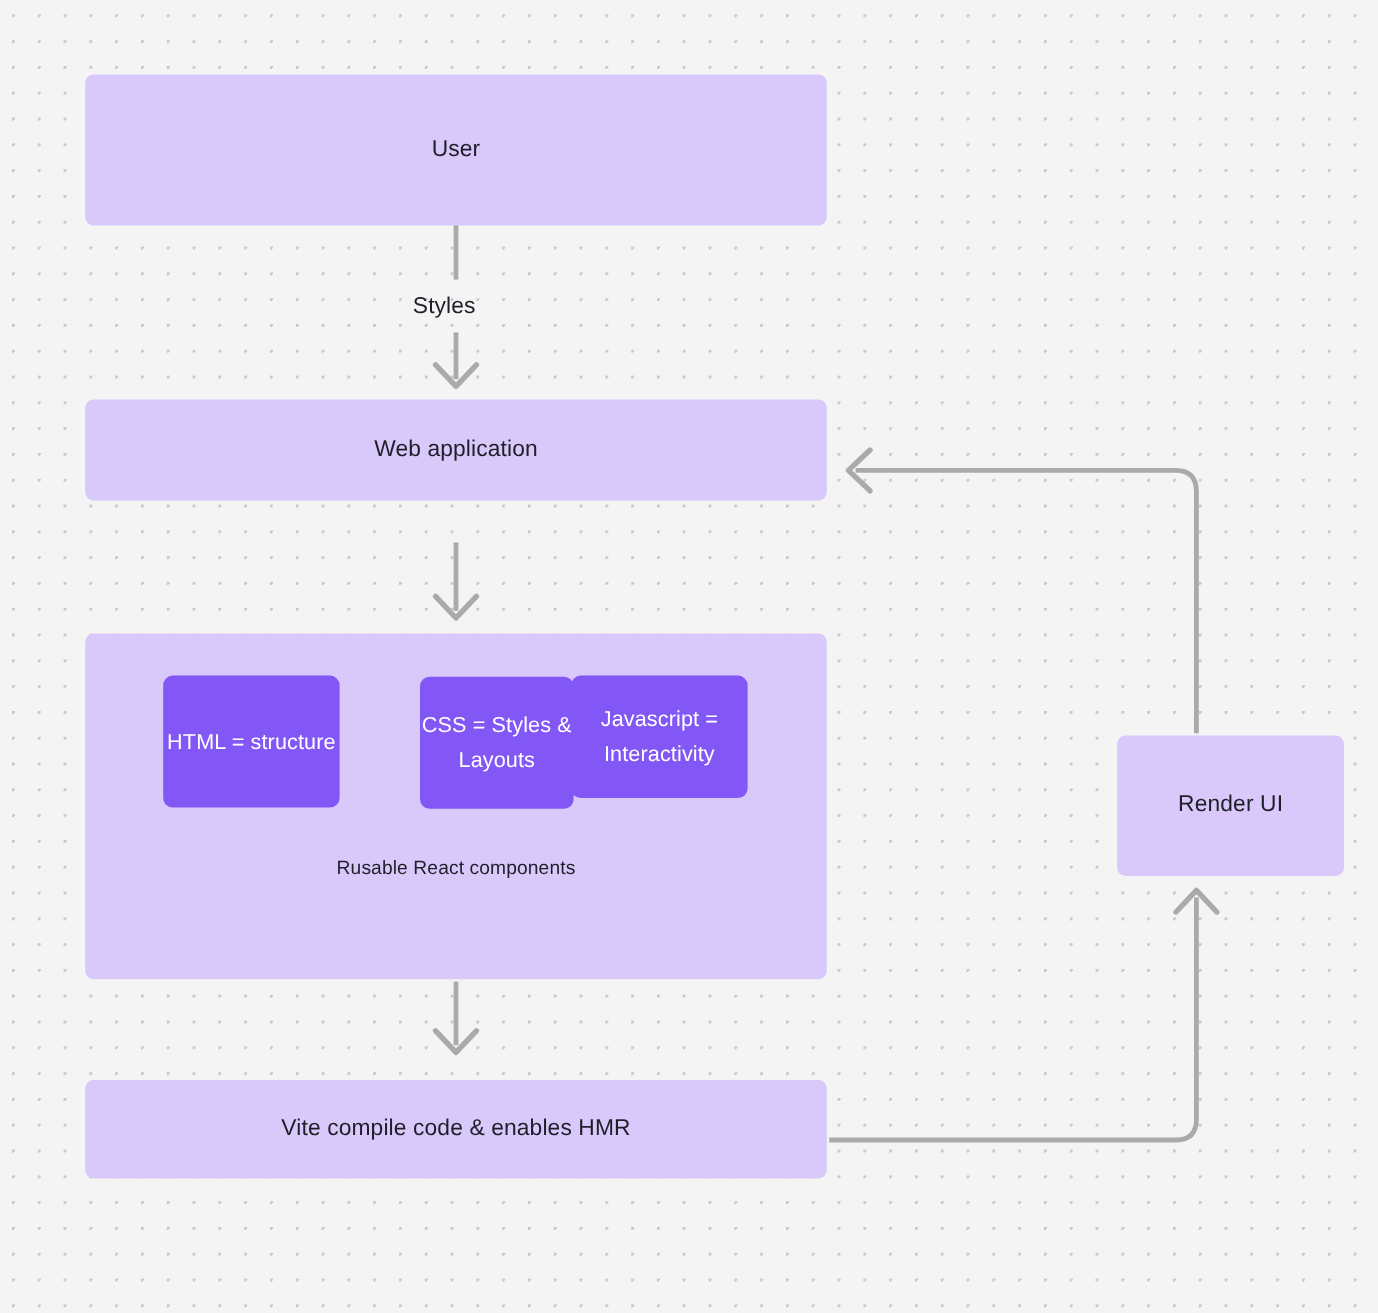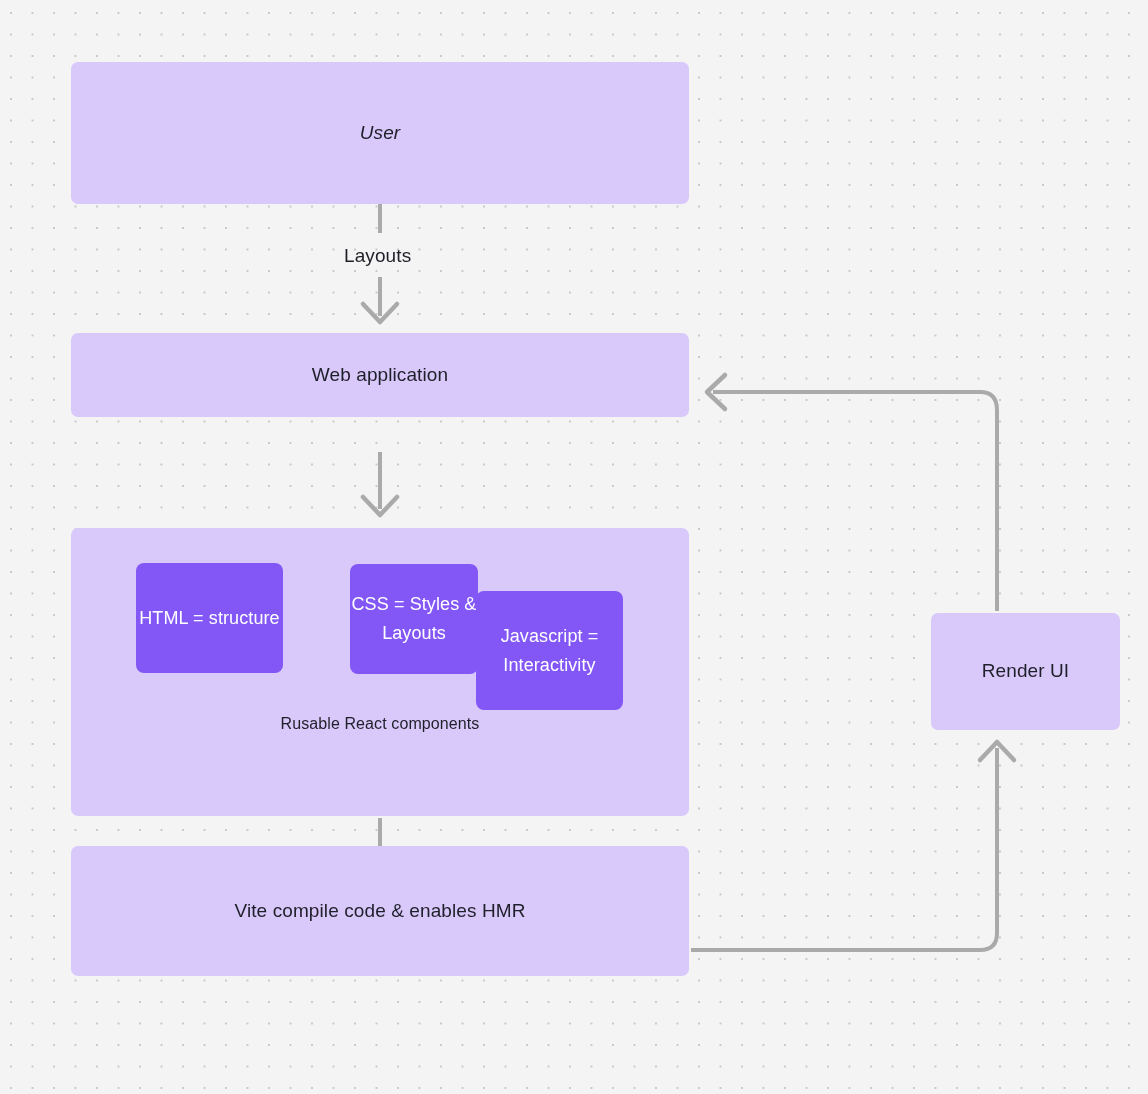--- a/index.html
+++ b/index.html
@@ -42,29 +42,29 @@
   .node.inner {
     background: #8257f5;
     color: #ffffff;
     border-radius: 8px;
     font-size: 18px;
     line-height: 1.6;
     padding: 0 0;
   }
 
   
-  #node-user            { left: 71px;  top: 62px;   width: 618px; height: 142px; font-style: italic; }
+  #node-user            { left: 71px;  top: 62px;   width: 618px; height: 126px; }
   #node-web-application { left: 71px;  top: 333px;  width: 618px; height: 84px; }
   #node-components      { left: 71px;  top: 528px;  width: 618px; height: 288px; }
-  #node-vite            { left: 71px;  top: 846px;  width: 618px; height: 130px; }
+  #node-vite            { left: 71px;  top: 900px;  width: 618px; height: 82px; }
   #node-render-ui       { left: 903px; top: 613px;  width: 189px; height: 117px; margin-left: 28px; }
 
   #node-html       { left: 136px; top: 563px; width: 147px; height: 110px; }
   #node-css        { left: 306px; top: 564px; width: 128px; height: 110px; margin-left: 44px; }
-  #node-javascript { left: 476px; top: 563px; width: 147px; height: 119px; margin-top: 28px; }
+  #node-javascript { left: 476px; top: 563px; width: 147px; height: 102px; }
 
   
   #components-caption {
     position: absolute;
     left: 71px;
     top: 715px;
     width: 618px;
     text-align: center;
     font-size: 16px;
     color: #1f1f29;
@@ -130,21 +130,21 @@
       <path class="edge-path" d="M 691 950 L 980 950 Q 997 950 997 933 L 997 748" stroke-linecap="round"></path>
       <path class="edge-head" d="M 980 760 L 997 742 L 1014 760"></path>
     </g>
 
     <g>
       <path class="edge-path" d="M 997 611 L 997 410 Q 997 392 980 392 L 713 392" stroke-linecap="round"></path>
       <path class="edge-head" d="M 725 375 L 707 392 L 725 409"></path>
     </g>
   </svg>
 
-  <div class="edge-label" id="edge-label-prompt">Layouts</div>
+  <div class="edge-label" id="edge-label-prompt">Styles</div>
 
   <div class="node outer" id="node-user">User</div>
 
   <div class="node outer" id="node-web-application">Web application</div>
 
   <div class="node outer" id="node-components"></div>
 
   <div class="node inner" id="node-html">HTML = structure</div>
 
   <div class="node inner" id="node-css">CSS = Styles &amp; Layouts</div>

